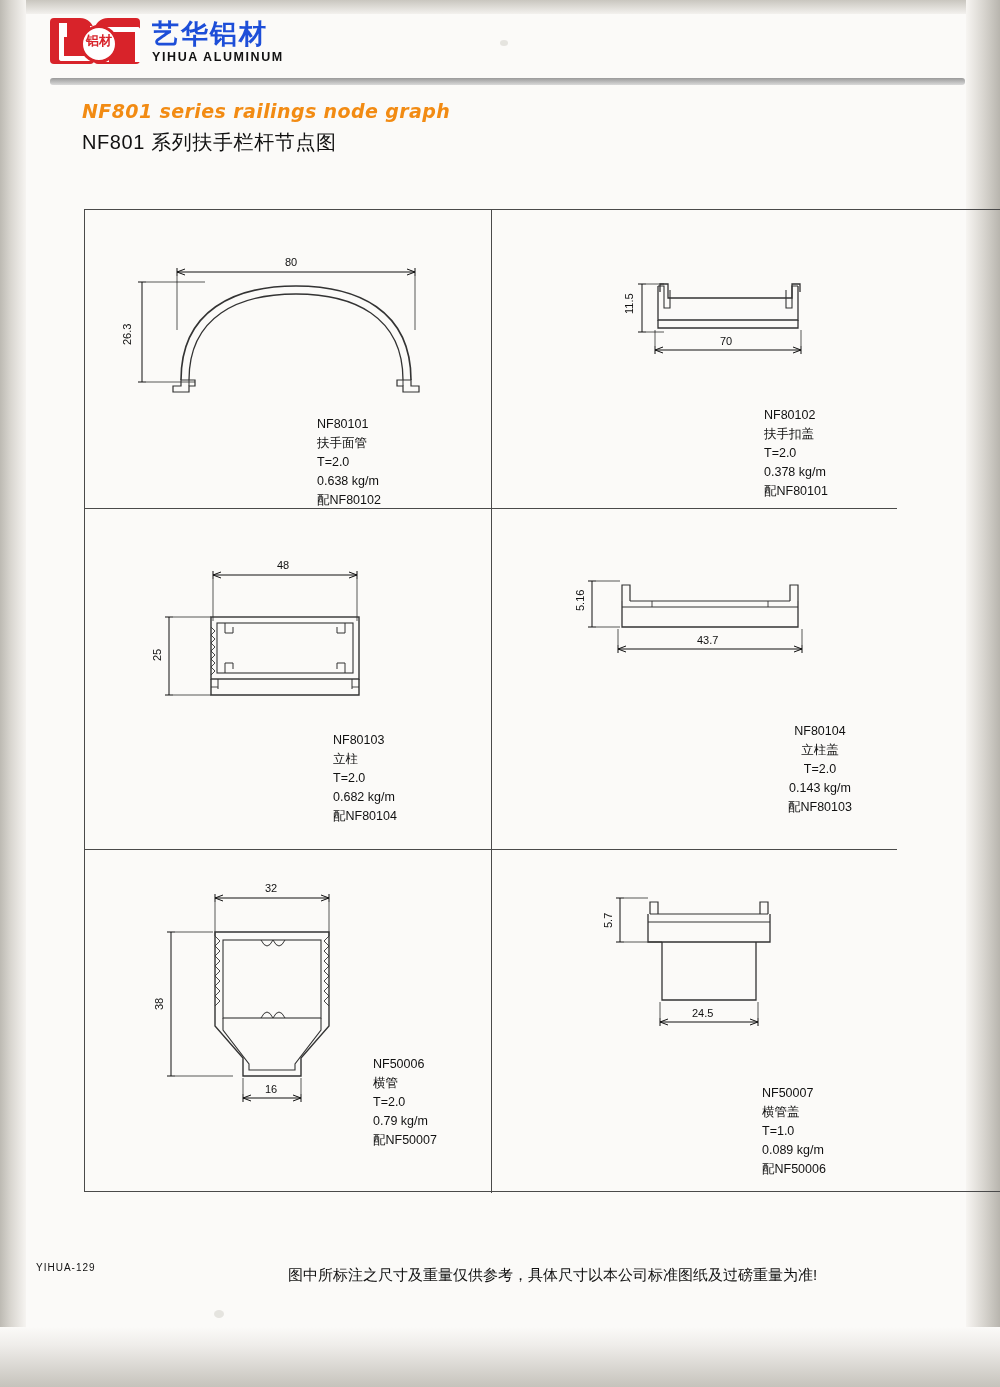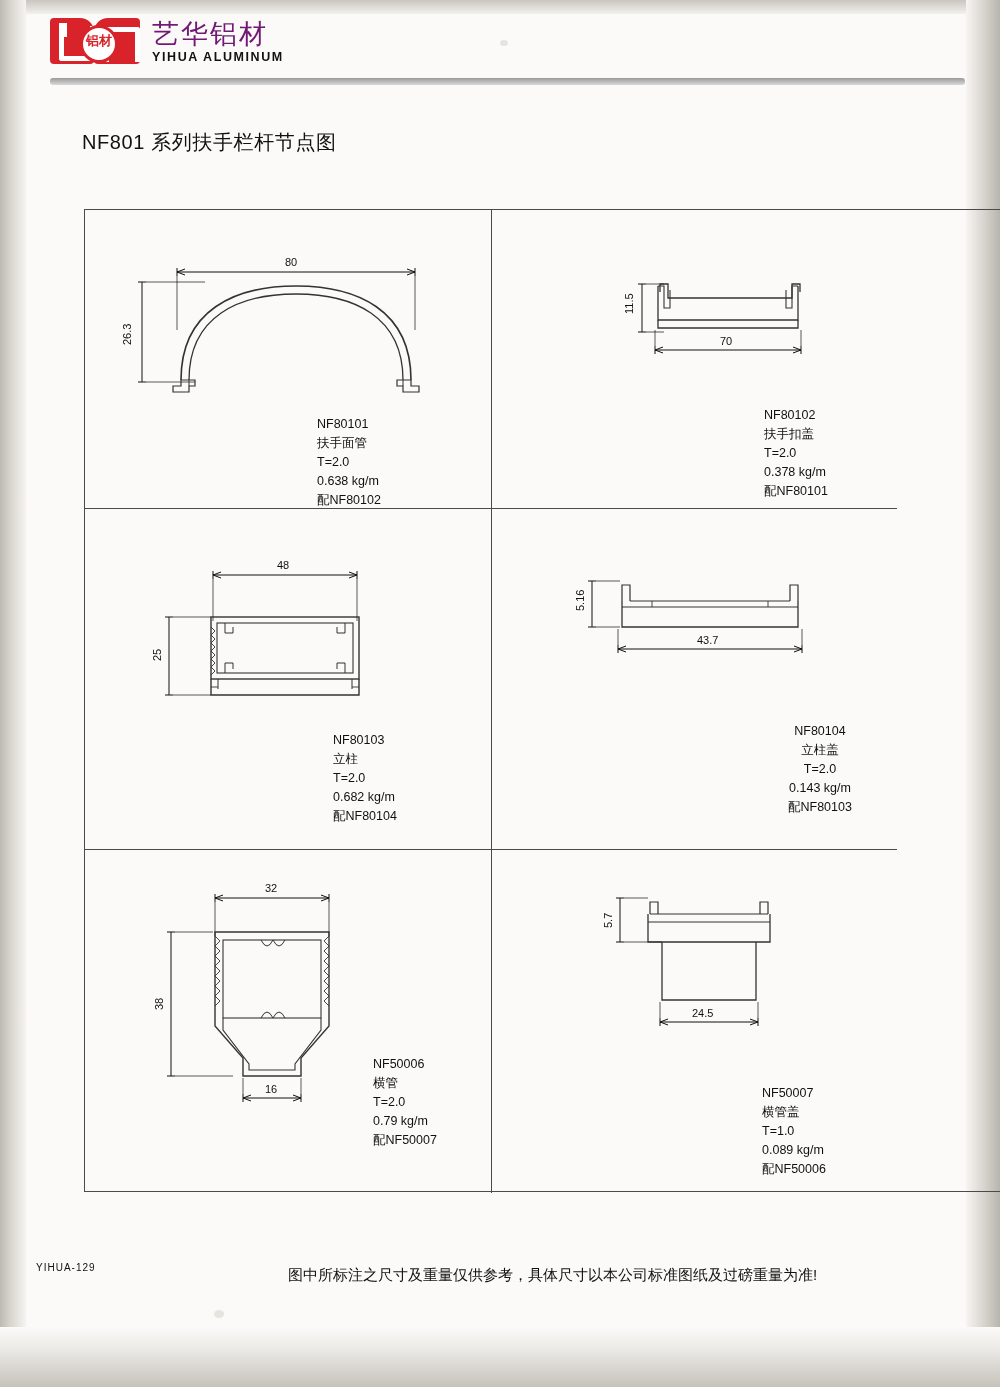--- a/index.html
+++ b/index.html
@@ -48,21 +48,21 @@
     border:5px solid #fff;border-bottom:none;border-radius:3px 3px 0 0;
   }
   .logo-mark .circle{
     position:absolute;left:30px;top:9px;width:32px;height:32px;border-radius:50%;
     background:#fff;border:3px solid #d8232a;z-index:3;
   }
   .logo-mark .circle span{
     display:block;text-align:center;font-size:13px;line-height:26px;color:#d8232a;font-weight:bold;
   }
   .logo-text{margin-left:10px;}
-  .logo-cn{font-size:27px;font-weight:normal;letter-spacing:2px;color:#701a75;line-height:30px;}
+  .logo-cn{font-size:27px;font-weight:bold;letter-spacing:2px;color:#1d4ed8;line-height:30px;}
   .logo-en{font-size:12.5px;font-weight:bold;letter-spacing:1.6px;color:#111;line-height:16px;}
   .header-rule{position:absolute;left:10px;top:66px;width:915px;height:7px;
     background:linear-gradient(180deg,#9a9a9a,#d9d9d9);border-radius:3px;}
 
   
   .title-en{
     position:absolute;left:82px;top:100px;
     font-size:19px;font-weight:bold;font-style:italic;color:#f28b13;
     letter-spacing:.4px;
     font-family:"DejaVu Sans", sans-serif;
@@ -121,20 +121,21 @@
           </div>
       </div>
       <div class="logo-text">
         <div class="logo-cn">艺华铝材</div>
         <div class="logo-en">YIHUA ALUMINUM</div>
       </div>
     </div>
     <div class="header-rule"></div>
   </div>
 
+  <div class="title-en">NF801 series railings node graph</div>
   <div class="title-cn">NF801 系列扶手栏杆节点图</div>
 
   <div class="grid">
     <div class="vline"></div>
     <div class="hline1"></div>
     <div class="hline2"></div>
 
     <div class="cell c1">
       <svg width="406" height="200" viewBox="0 0 406 200">
 

